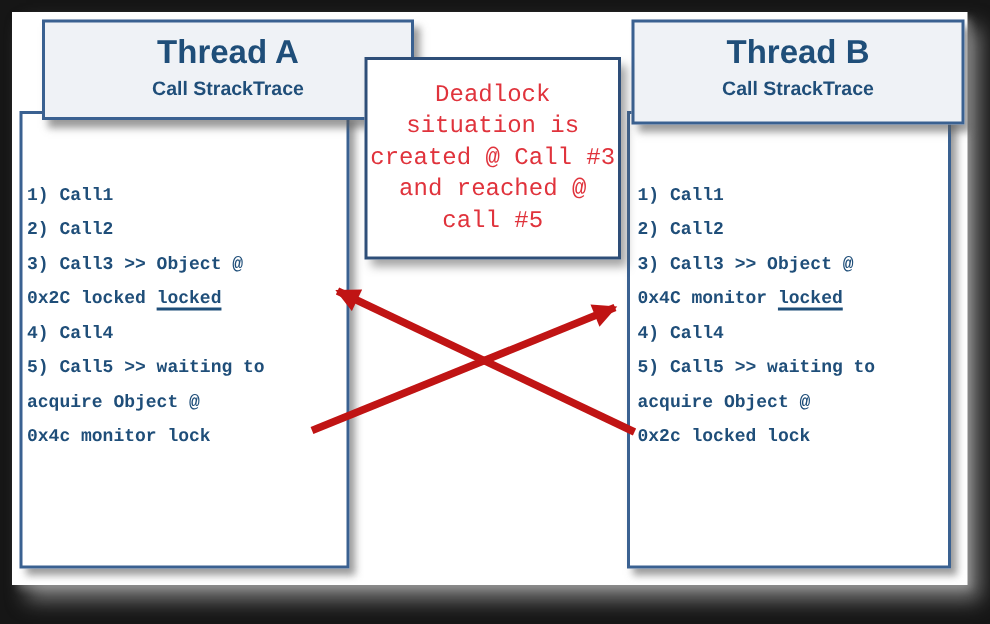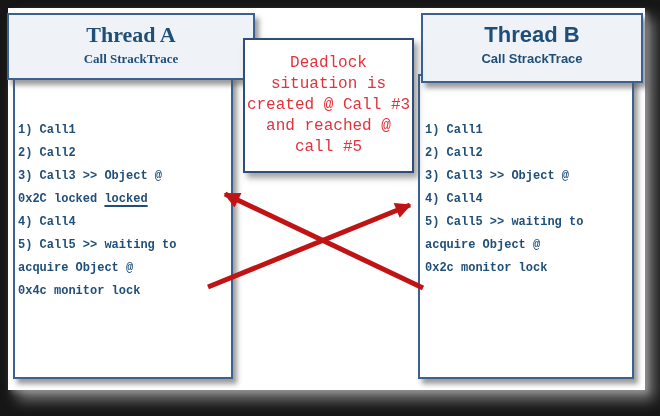--- a/index.html
+++ b/index.html
@@ -29,21 +29,21 @@
     box-shadow: 4px 5px 5px rgba(88,88,88,0.6);
   }
   .tbox.hdr {
     background: var(--header_fill, #EFF2F6);
     z-index: 4;
     text-align: center;
     padding-top: 7px;
   }
   .body-a { left: 13px;  top: 74px; width: 220px; height: 305px; z-index: 2; }
   .body-b { left: 418px; top: 74px; width: 216px; height: 305px; z-index: 2; }
-  .hdr-a  { left: 7px;  top: 13px; width: 248px; height: 67px; font-family: Liberation Serif, serif; }
+  .hdr-a  { left: 28px;  top: 13px; width: 248px; height: 67px; }
   .hdr-b  { left: 421px; top: 13px; width: 222px; height: 70px; }
   .t-title {
     font-size: 22px; font-weight: bold;
     color: var(--blue_text, #1F4E79);
     line-height: 26px;
   }
   .t-subtitle {
     font-size: 13px; font-weight: bold;
     color: var(--blue_text, #1F4E79);
     line-height: 22px;
@@ -115,24 +115,25 @@
   <div class="tbox hdr hdr-a">
     <div class="t-title">Thread A</div>
     <div class="t-subtitle">Call StrackTrace</div>
   </div>
 
   <div class="tbox body-b"></div>
   <div class="call-list list-b">
       <div><span>1) Call1</span></div>
       <div><span>2) Call2</span></div>
       <div><span>3) Call3 &gt;&gt; Object @</span></div>
+      <div><span>0x4C monitor </span><span class="u">locked</span></div>
       <div><span>4) Call4</span></div>
       <div><span>5) Call5 &gt;&gt; waiting to</span></div>
       <div><span>acquire Object @</span></div>
-      <div><span>0x2c monitor lock</span></div>
+      <div><span>0x2c locked lock</span></div>
     </div>
   <div class="tbox hdr hdr-b">
     <div class="t-title">Thread B</div>
     <div class="t-subtitle">Call StrackTrace</div>
   </div>
 
   <div class="note">
     <div class="note-text">Deadlock
 situation is
 created @ Call #3

